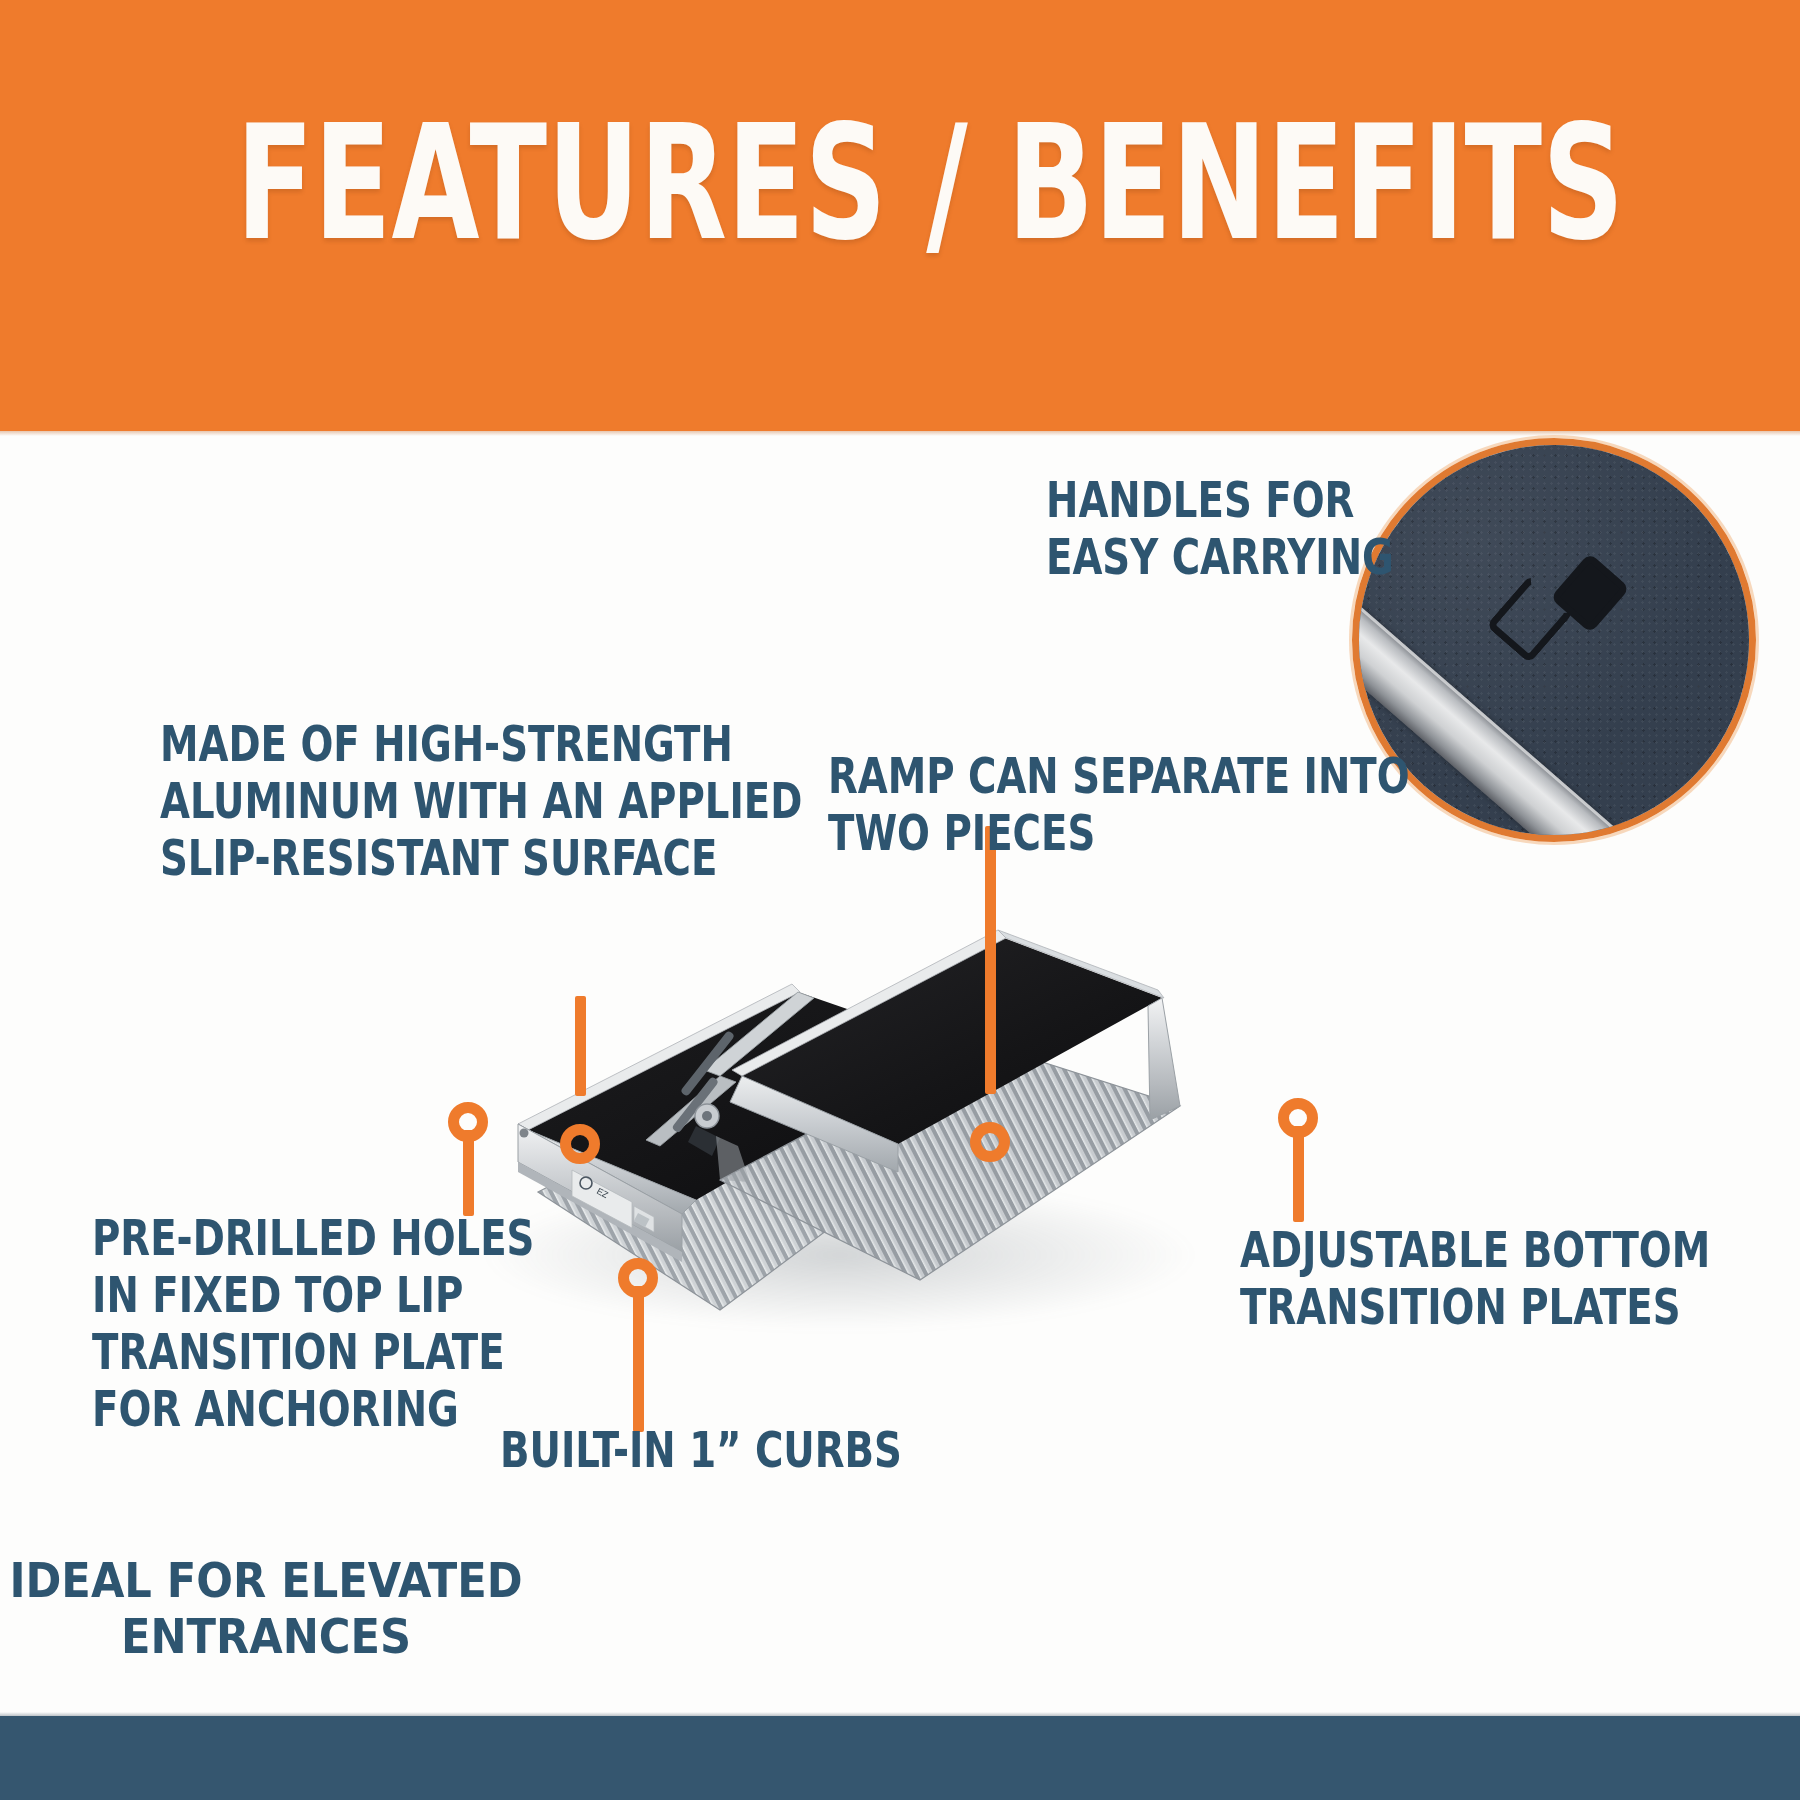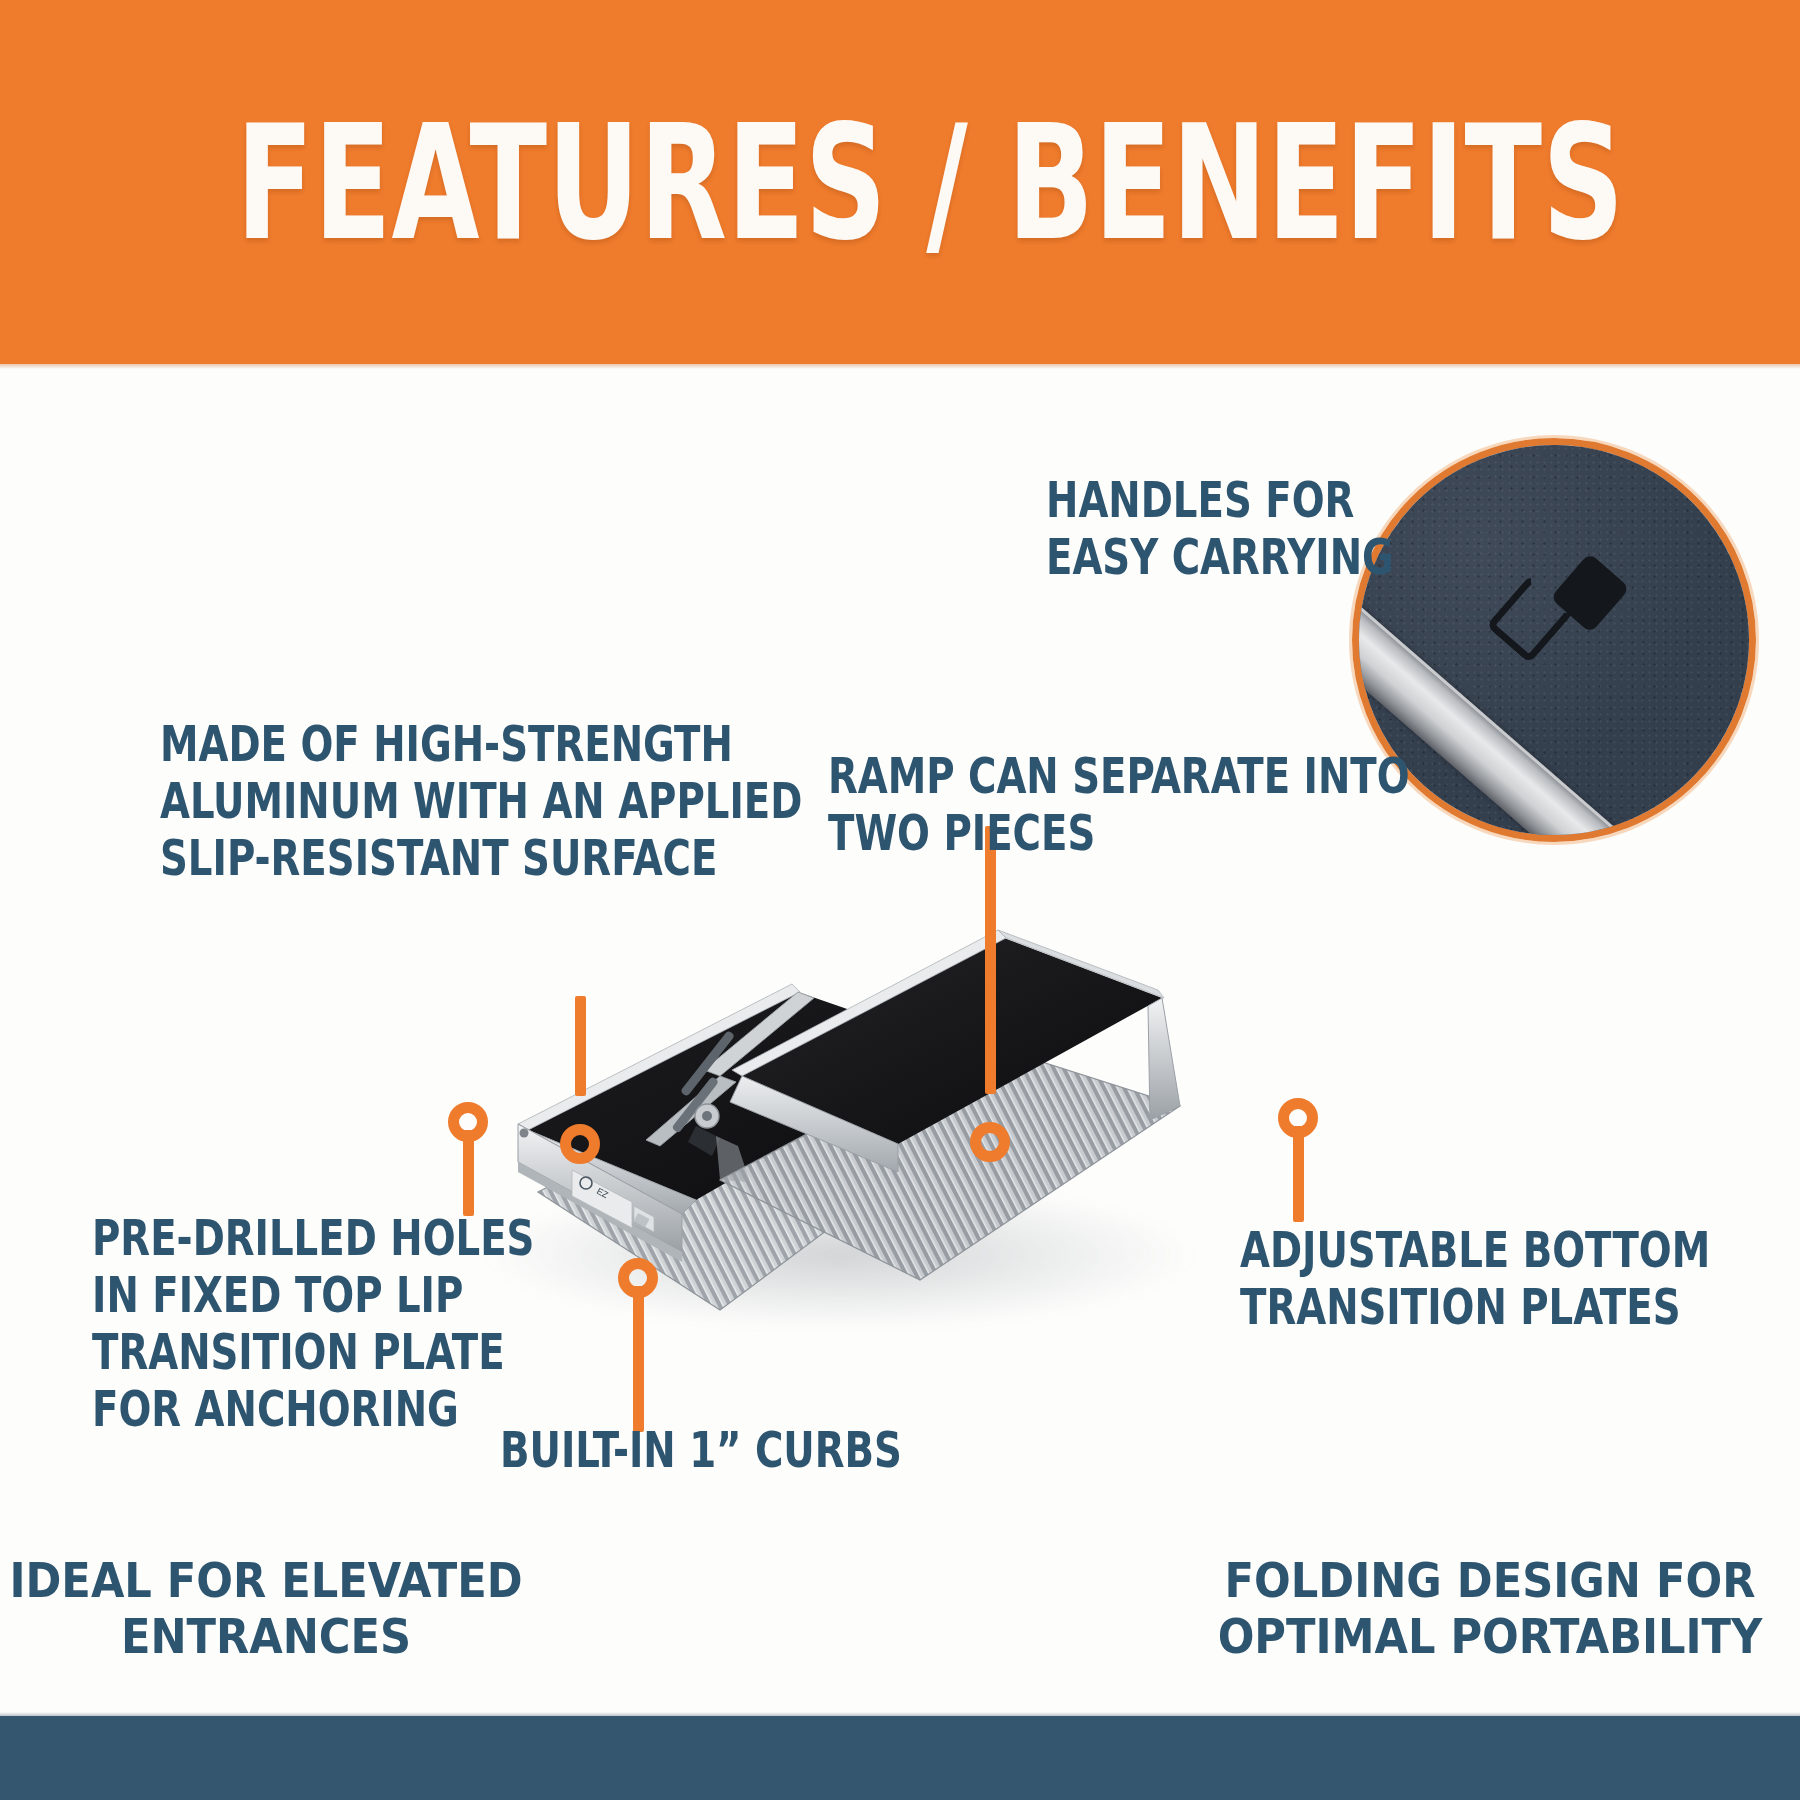--- a/index.html
+++ b/index.html
@@ -6,21 +6,21 @@
   body{
     width:1800px;height:1800px;
     background:#ffffff;
     font-family:"Liberation Sans",sans-serif;
     overflow:hidden;position:relative;
   }
   #stage{position:absolute;inset:0;width:1800px;height:1800px;overflow:hidden;background:#fdfdfc;}
 
   
   .header-band{
-    position:absolute;left:0;top:0;width:1800px;height:364px;
+    position:absolute;left:0;top:0;width:1800px;height:431px;
     background:#ef7b2c;
   }
   .header-band:after{
     content:"";position:absolute;left:0;bottom:-5px;width:100%;height:5px;
     background:linear-gradient(to bottom,rgba(190,95,30,.35),rgba(190,95,30,0));
   }
   .header-title{
     position:absolute;left:236px;top:108px;width:1400px;
     color:#fdfaf6;
     font-size:158px;line-height:150px;
@@ -290,18 +290,16 @@
 TRANSITION PLATE
 FOR ANCHORING</div>
 
   <div class="callout co-curbs">BUILT-IN 1” CURBS</div>
 
   <div class="callout co-plates">ADJUSTABLE BOTTOM
 TRANSITION PLATES</div>
 
   <div class="benefit benefit-0">IDEAL FOR ELEVATED
 ENTRANCES</div>
-  <div class="benefit benefit-2">FOLDING DESIGN FOR
-OPTIMAL PORTABILITY</div>
 
   <div class="footer-band"></div>
 
 </div>
 
 </body></html>

